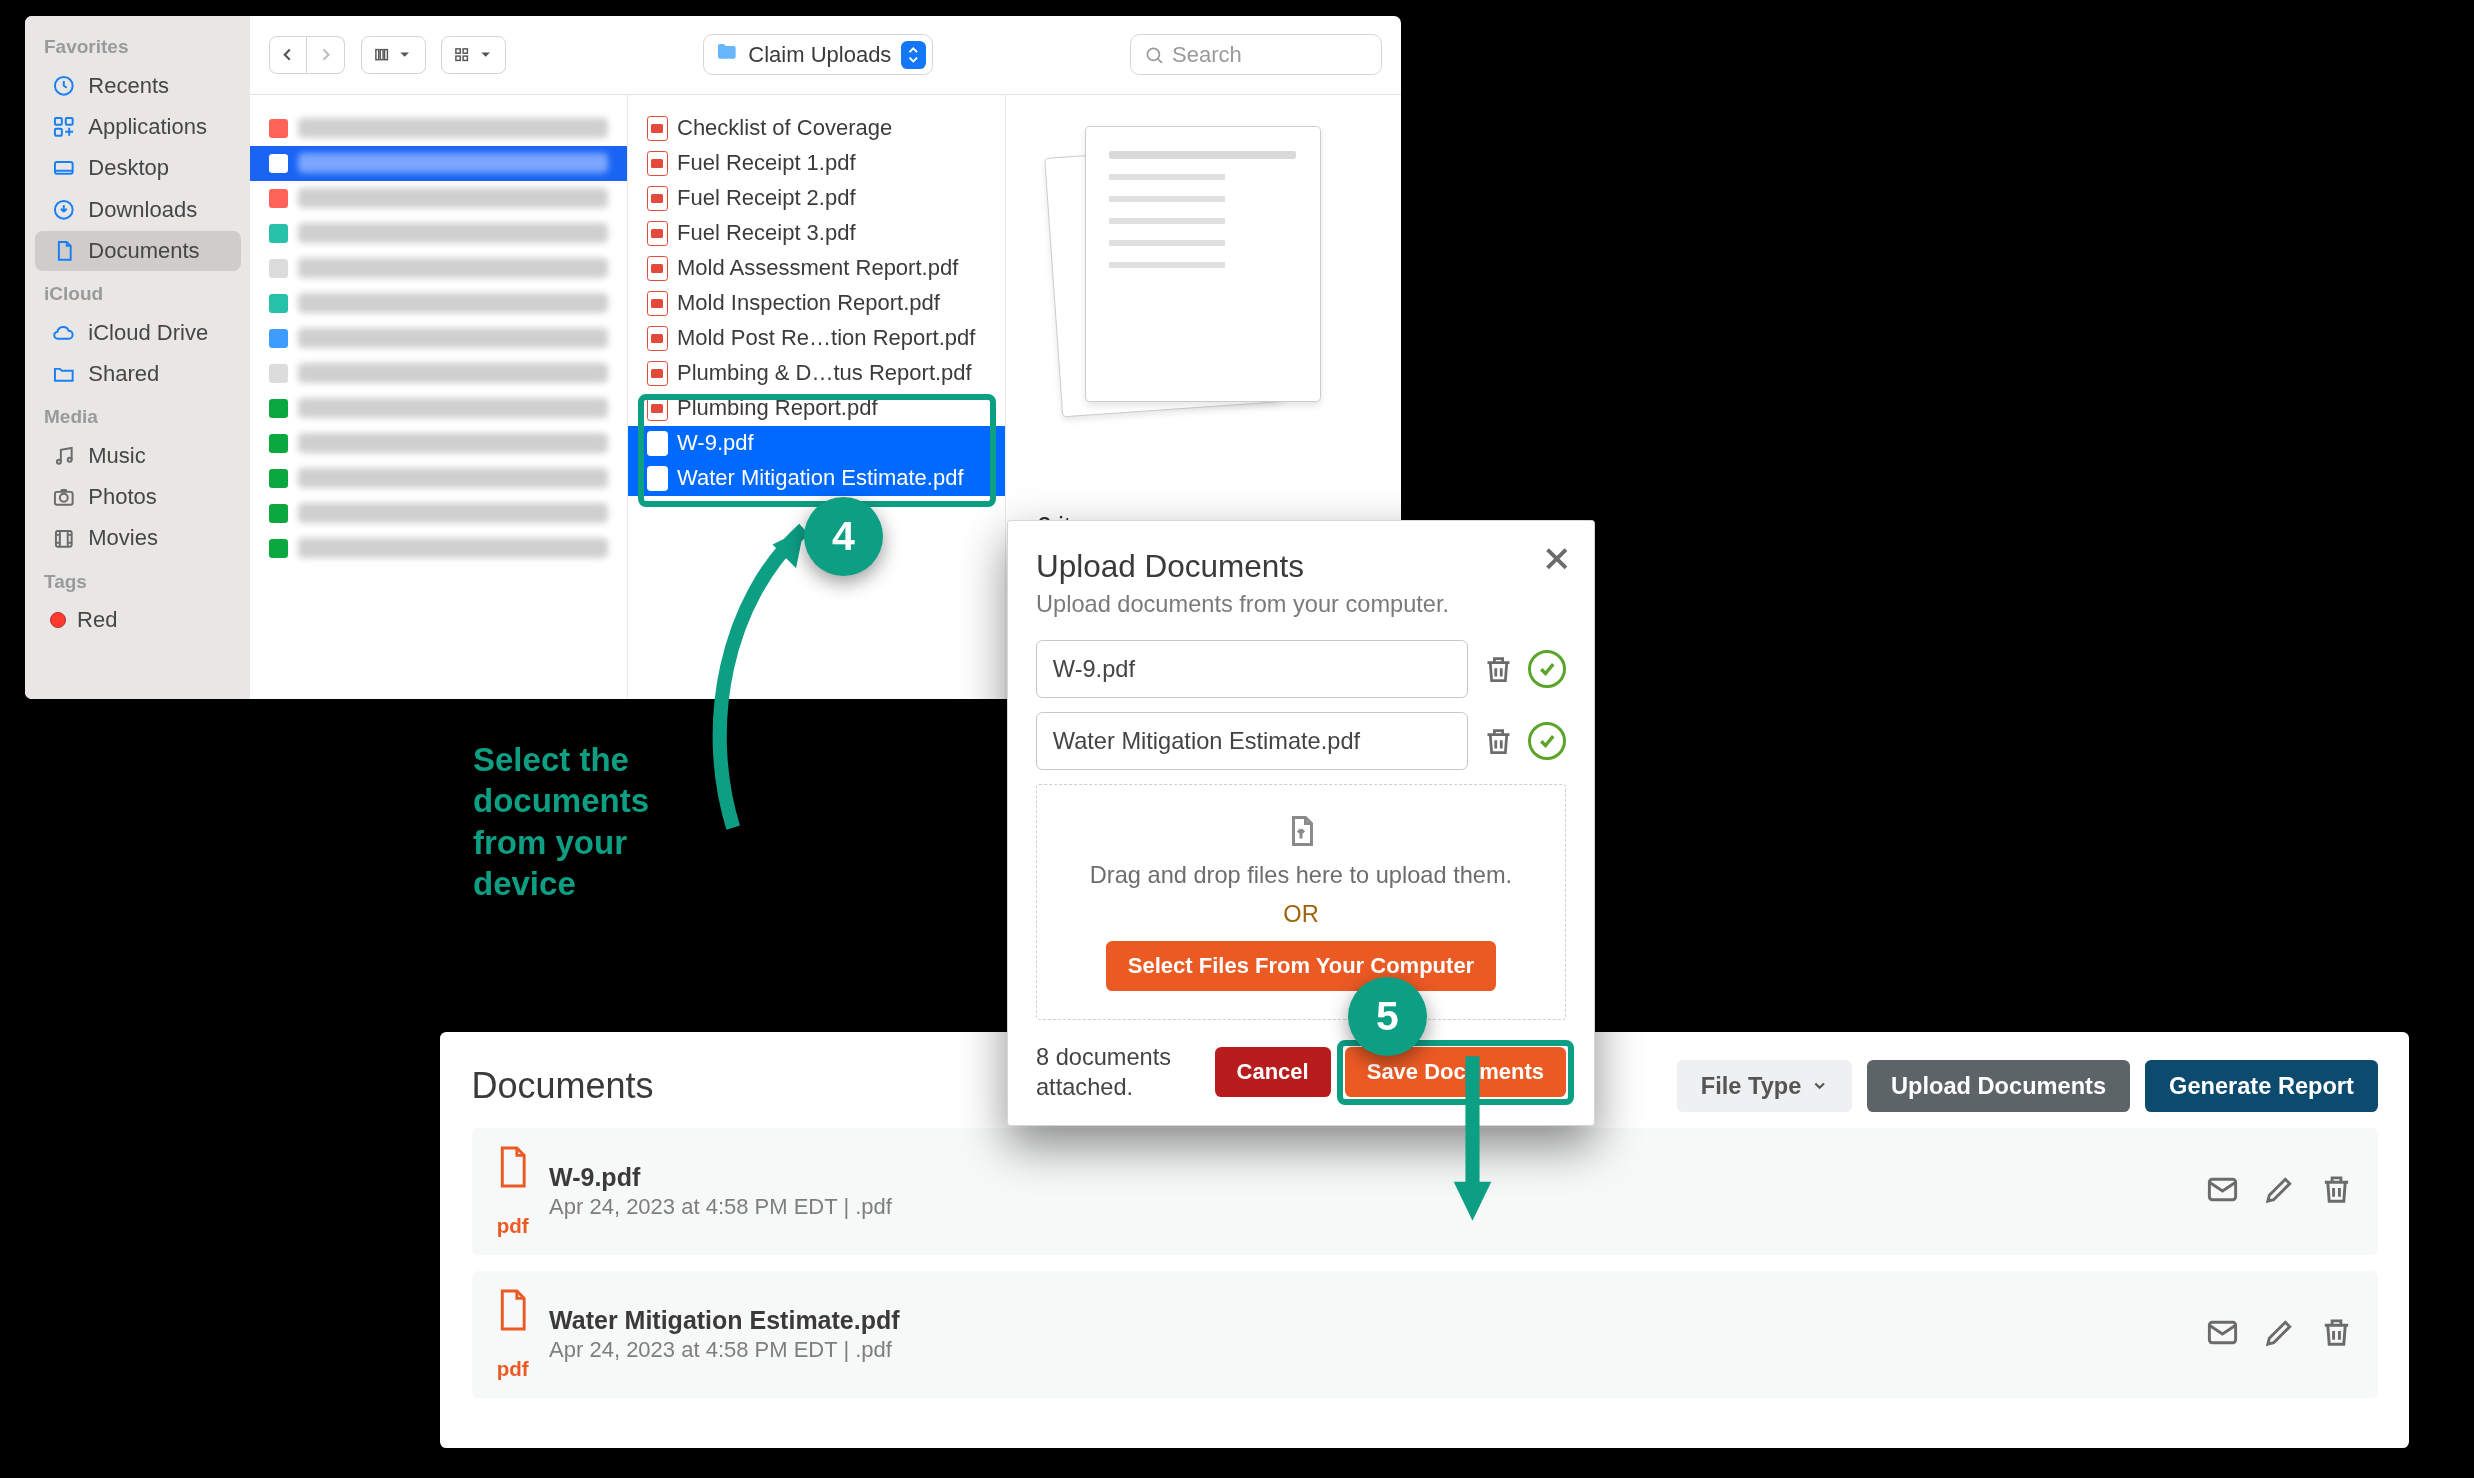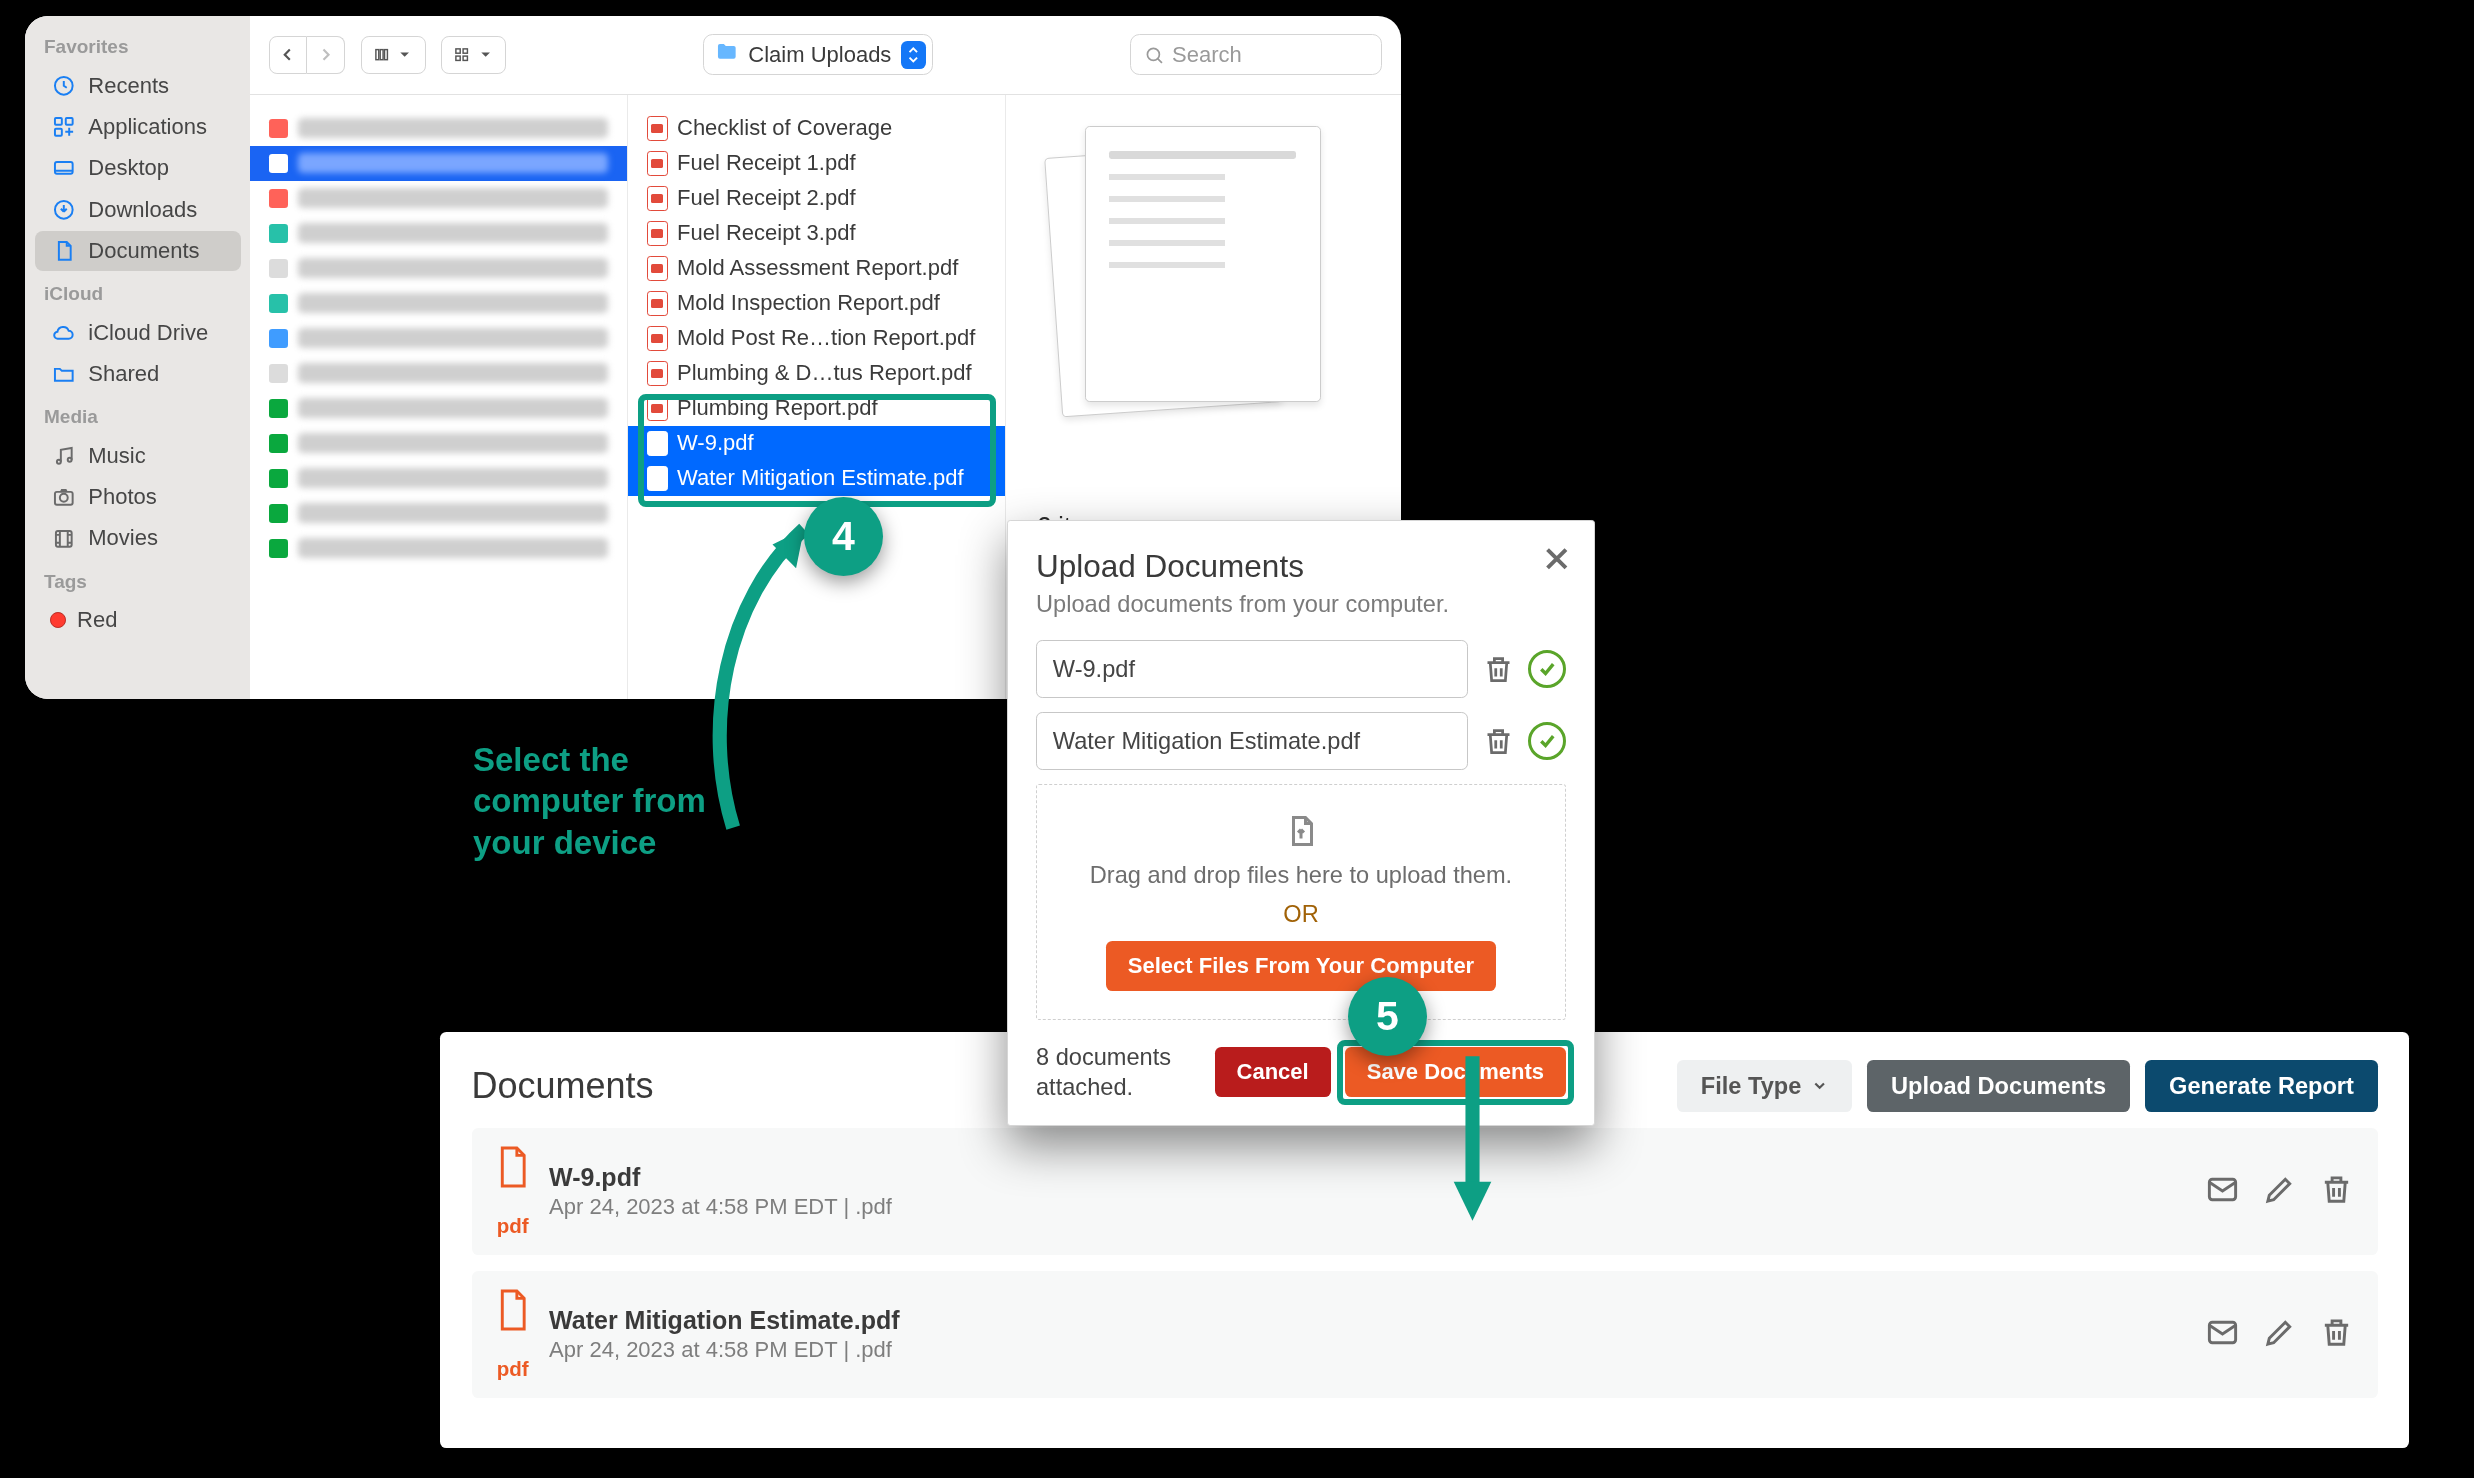--- a/index.html
+++ b/index.html
@@ -2,21 +2,21 @@
 <html style="font-size:12.6px"><head>
 <meta charset="utf-8">
 <style>
   * { box-sizing: border-box; margin: 0; padding: 0; }
   html, body { width: 2475px; height: 1479px; background: #000; font-family: -apple-system, BlinkMacSystemFont, "Segoe UI", Helvetica, Arial, sans-serif; }
   .stage { position: relative; width: 2475px; height: 1479px; }
 
   
   .finder {
     position: absolute; left: 25px; top: 15.8px; width: 1376px; height: 683px;
-    background: #fff; border-radius: 23px; overflow: hidden;
+    background: #fff; border-radius: 7px; overflow: hidden;
     box-shadow: 0 15.8px 47px rgba(0,0,0,.5);
     display: flex;
   }
   .finder-sidebar {
     width: 225px; background: #e9e7e5; padding: 9.5px 0 15.8px 0;
     font-size: 22px; color: #464646;
   }
   .finder-sidebar .section-label {
     font-size: 19px; font-weight: 600; color: #9a9a9a;
     padding: 11px 19px 6.3px 19px;
@@ -474,21 +474,21 @@
             <div class="page p2"></div>
           </div>
           <div class="items-count">2 items</div>
         </div>
       </div>
     </div>
   </div>
 
   <div class="step-badge" style="left:804px;top:497px;">4</div>
 
-  <div class="annotation">Select the computer from your device</div>
+  <div class="annotation">Select the documents from your device</div>
 
   <svg class="arrow" style="left:686px;top:489px;width:173px;height:355px;" viewBox="0 0 220 450" width="173" height="355">
     <path d="M60 430 C 20 300, 50 140, 150 50"></path>
     <polygon points="150,50 110,70 140,100"></polygon>
   </svg>
 
   <svg class="arrow" style="left:1449px;top:1056px;width:47px;height:173px;" viewBox="0 0 60 220" width="47" height="173">
     <path d="M30 0 L30 170"></path>
     <polygon points="30,210 6,160 54,160"></polygon>
   </svg>

